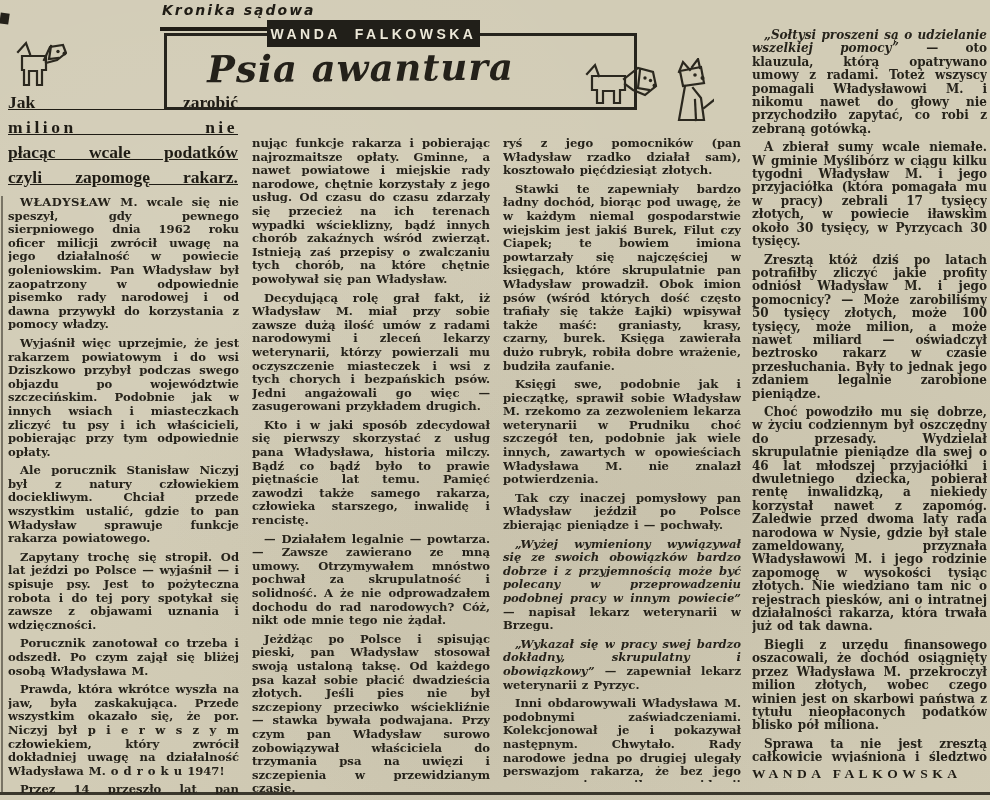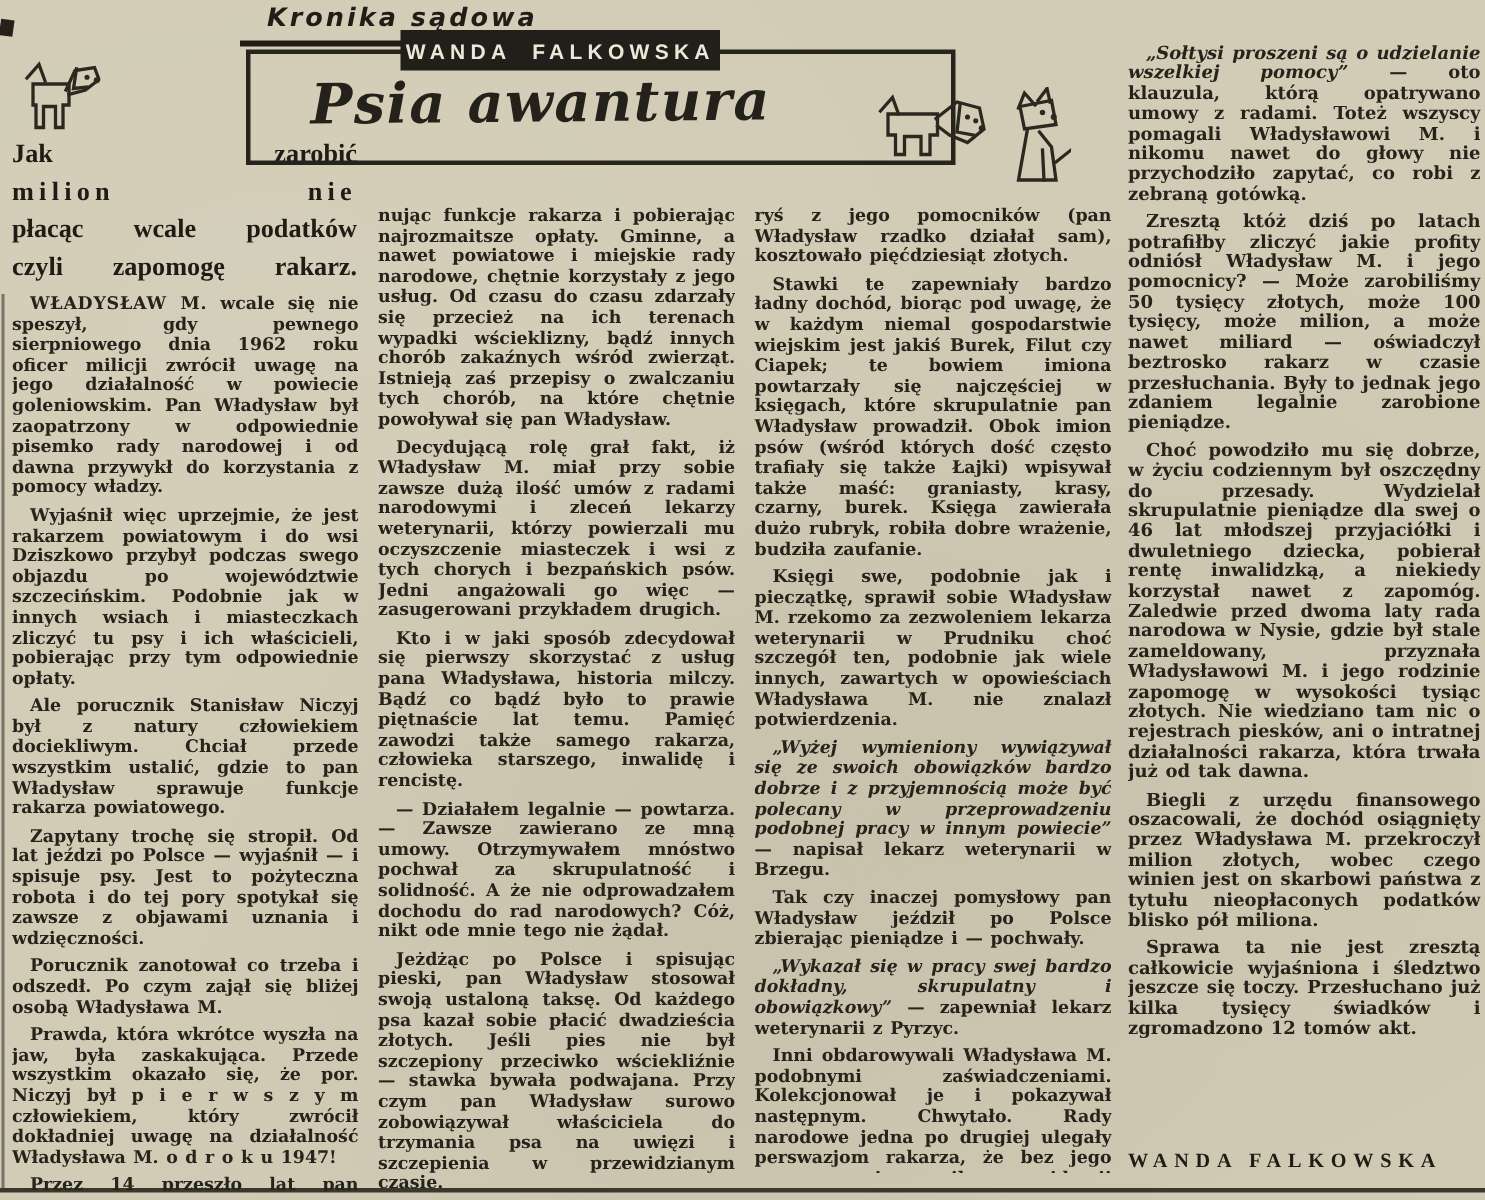--- a/index.html
+++ b/index.html
@@ -9,21 +9,21 @@
       radial-gradient(ellipse at 18% 25%, rgba(255,255,255,.06), transparent 45%),
       radial-gradient(ellipse at 72% 65%, rgba(92,82,60,.07), transparent 55%),
       radial-gradient(ellipse at 45% 90%, rgba(92,82,60,.05), transparent 50%),
       #d2ccb6;
     font-family:"DejaVu Serif", serif; color:#26231b;
   }
   
   .kicker{
     position:absolute; left:162px; top:2px;
     font-family:"DejaVu Sans", sans-serif; font-weight:bold; font-style:italic;
-    font-size:17px; letter-spacing:2px; color:#201d16; white-space:nowrap;margin-left:16px;
+    font-size:14px; letter-spacing:2px; color:#201d16; white-space:nowrap;
   }
   .kicker-underline{position:absolute; left:160px; top:27px; width:194px; height:4px; background:#201d16;}
   .banner{
     position:absolute; left:267px; top:20px; width:213px; height:27px; background:#211f19;
     display:flex; align-items:center; justify-content:center; z-index:3;
     font-family:"Liberation Sans", sans-serif; font-weight:bold; font-size:14px;
     letter-spacing:3.5px; word-spacing:7px; color:#ece8d8; white-space:nowrap;
   }
   .title-frame{
     position:absolute; left:164px; top:33px; width:467px; height:71px;
@@ -39,21 +39,21 @@
   .dog path, .dog polyline{fill:none; stroke:#2b281f; stroke-width:2.2; stroke-linejoin:miter; stroke-linecap:square;}
   .dog .fill{fill:#2b281f; stroke:none;}
   .ink-mark{position:absolute; left:0; top:13px; width:9px; height:11px; background:#24211a; transform:rotate(8deg);}
   
   .left-rule{position:absolute; left:1px; top:196px; width:2px; height:597px; background:rgba(45,42,33,.55);}
   .bottom-rule{position:absolute; left:0; top:792px; width:990px; height:3px; background:#3a372c;}
   
   .lede{position:absolute; left:8px; top:90px; width:230px;
     font-family:"Liberation Serif", serif; font-weight:bold; font-size:17.5px;
     line-height:25px; color:#1f1c15;}
-  .lede-line{text-align:justify; text-align-last:justify;}
+  .lede-line{text-align:justify; text-align-last:justify;text-decoration:underline;}
   .lede-line.sp{letter-spacing:3.5px;}
   
   .col{
     position:absolute; text-align:justify; overflow:hidden;
     font-size:11.6px; line-height:13.6px; font-weight:bold; color:#26231b;
   }
   .col p{margin:0 0 5px 0; text-indent:12px; word-spacing:1px;}
   .col p.cont{text-indent:0;}
   .col1{left:8px;  top:196px; width:231px; height:598px;}
   .col2{left:252px; top:137px; width:238px; height:657px;}
@@ -141,28 +141,29 @@
     <p>Kto i w jaki sposób zdecydował się pierwszy skorzystać z usług pana Władysława, historia milczy. Bądź co bądź było to prawie piętnaście lat temu. Pamięć zawodzi także samego rakarza, człowieka starszego, inwalidę i rencistę.</p>
     <p>— Działałem legalnie — powtarza. — Zawsze zawierano ze mną umowy. Otrzymywałem mnóstwo pochwał za skrupulatność i solidność. A że nie odprowadzałem dochodu do rad narodowych? Cóż, nikt ode mnie tego nie żądał.</p>
     <p>Jeżdżąc po Polsce i spisując pieski, pan Władysław stosował swoją ustaloną taksę. Od każdego psa kazał sobie płacić dwadzieścia złotych. Jeśli pies nie był szczepiony przeciwko wściekliźnie — stawka bywała podwajana. Przy czym pan Władysław surowo zobowiązywał właściciela do trzymania psa na uwięzi i szczepienia w przewidzianym czasie.</p>
 
   </div>
 
   <div class="col col3">
     <p class="cont">ryś z jego pomocników (pan Władysław rzadko działał sam), kosztowało pięćdziesiąt złotych.</p>
     <p>Stawki te zapewniały bardzo ładny dochód, biorąc pod uwagę, że w każdym niemal gospodarstwie wiejskim jest jakiś Burek, Filut czy Ciapek; te bowiem imiona powtarzały się najczęściej w księgach, które skrupulatnie pan Władysław prowadził. Obok imion psów (wśród których dość często trafiały się także Łajki) wpisywał także maść: graniasty, krasy, czarny, burek. Księga zawierała dużo rubryk, robiła dobre wrażenie, budziła zaufanie.</p>
     <p>Księgi swe, podobnie jak i pieczątkę, sprawił sobie Władysław M. rzekomo za zezwoleniem lekarza weterynarii w Prudniku choć szczegół ten, podobnie jak wiele innych, zawartych w opowieściach Władysława M. nie znalazł potwierdzenia.</p>
+    <p>Tak czy inaczej pomysłowy pan Władysław jeździł po Polsce zbierając pieniądze i — pochwały.</p>
     <p><span class="q">„Wyżej wymieniony wywiązywał się ze swoich obowiązków bardzo dobrze i z przyjemnością może być polecany w przeprowadzeniu podobnej pracy w innym powiecie”</span><span> — napisał lekarz weterynarii w Brzegu.</span></p>
-    <p>Tak czy inaczej pomysłowy pan Władysław jeździł po Polsce zbierając pieniądze i — pochwały.</p>
     <p><span class="q">„Wykazał się w pracy swej bardzo dokładny, skrupulatny i obowiązkowy”</span><span> — zapewniał lekarz weterynarii z Pyrzyc.</span></p>
     <p>Inni obdarowywali Władysława M. podobnymi zaświadczeniami. Kolekcjonował je i pokazywał następnym. Chwytało. Rady narodowe jedna po drugiej ulegały perswazjom rakarza, że bez jego pomocy nie unikną epidemii wścieklizny.</p>
   </div>
 
   <div class="col col4">
     <p><span class="q">„Sołtysi proszeni są o udzielanie wszelkiej pomocy”</span><span> — oto klauzula, którą opatrywano umowy z radami. Toteż wszyscy pomagali Władysławowi M. i nikomu nawet do głowy nie przychodziło zapytać, co robi z zebraną gotówką.</span></p>
+    <p>A zbierał sumy wcale niemałe. W gminie Myślibórz w ciągu kilku tygodni Władysław M. i jego przyjaciółka (która pomagała mu w pracy) zebrali 17 tysięcy złotych, w powiecie iławskim około 30 tysięcy, w Pyrzycach 30 tysięcy.</p>
     <p>Zresztą któż dziś po latach potrafiłby zliczyć jakie profity odniósł Władysław M. i jego pomocnicy? — Może zarobiliśmy 50 tysięcy złotych, może 100 tysięcy, może milion, a może nawet miliard — oświadczył beztrosko rakarz w czasie przesłuchania. Były to jednak jego zdaniem legalnie zarobione pieniądze.</p>
     <p>Choć powodziło mu się dobrze, w życiu codziennym był oszczędny do przesady. Wydzielał skrupulatnie pieniądze dla swej o 46 lat młodszej przyjaciółki i dwuletniego dziecka, pobierał rentę inwalidzką, a niekiedy korzystał nawet z zapomóg. Zaledwie przed dwoma laty rada narodowa w Nysie, gdzie był stale zameldowany, przyznała Władysławowi M. i jego rodzinie zapomogę w wysokości tysiąc złotych. Nie wiedziano tam nic o rejestrach piesków, ani o intratnej działalności rakarza, która trwała już od tak dawna.</p>
     <p>Biegli z urzędu finansowego oszacowali, że dochód osiągnięty przez Władysława M. przekroczył milion złotych, wobec czego winien jest on skarbowi państwa z tytułu nieopłaconych podatków blisko pół miliona.</p>
     <p>Sprawa ta nie jest zresztą całkowicie wyjaśniona i śledztwo jeszcze się toczy. Przesłuchano już kilka tysięcy świadków i zgromadzono 12 tomów akt.</p>
   </div>
 
   <div class="signature">WANDA FALKOWSKA</div>
 
 </div>
 

